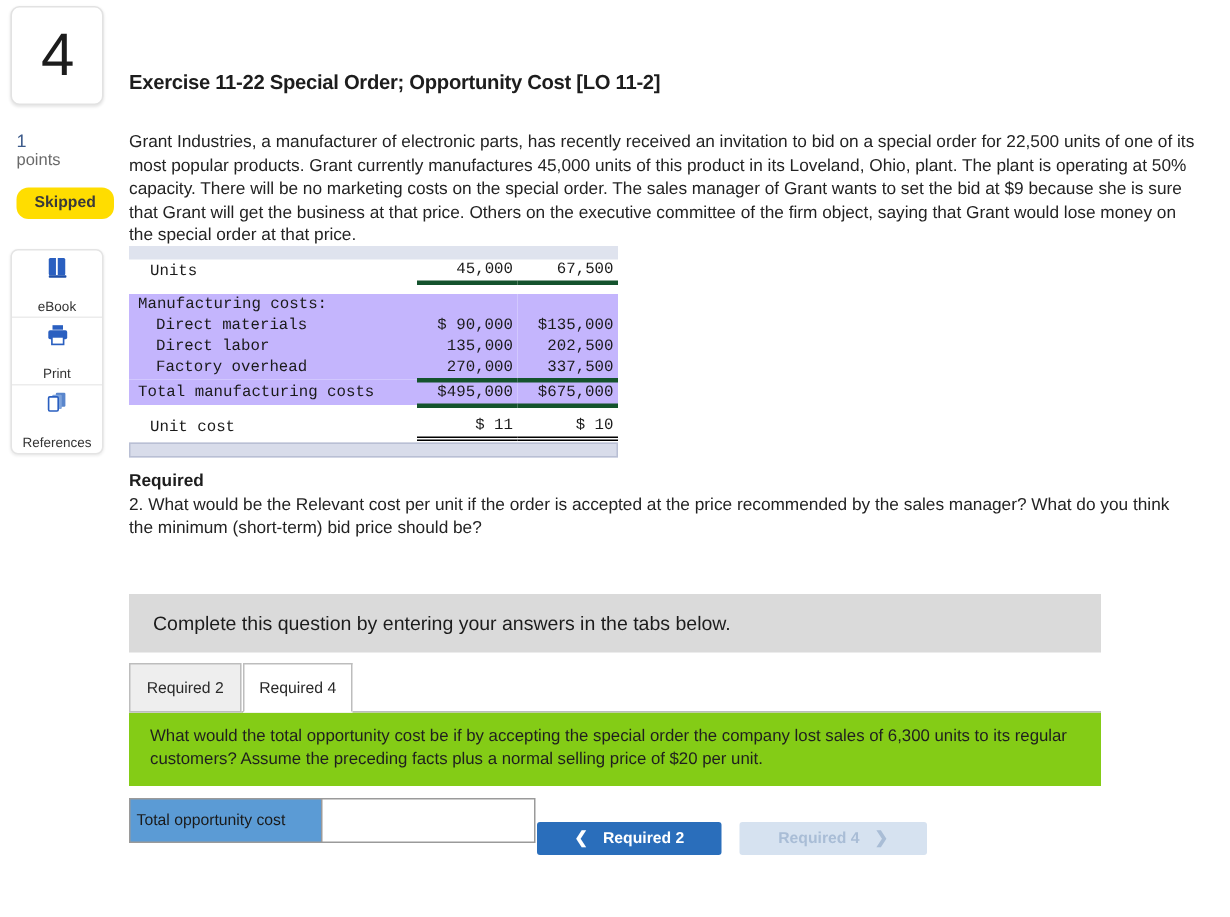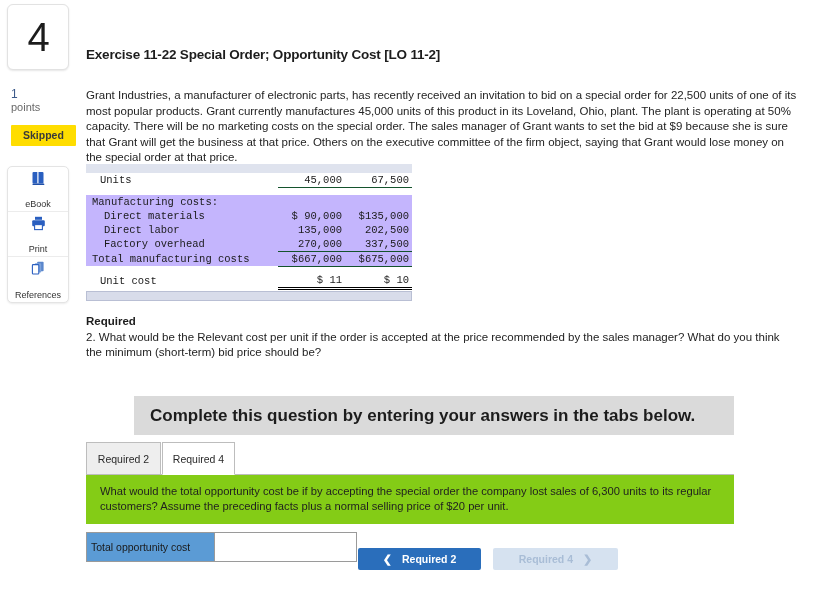--- a/index.html
+++ b/index.html
@@ -34,21 +34,21 @@
   .points-wrap { position: absolute; left: 11px; top: 88px; width: 68px; }
   .points-num { font-size: 12px; color: #3c5a8a; line-height: 13px; }
   .points-lbl { font-size: 11px; color: #6a6a6a; line-height: 13px; }
 
   .skipped {
     position: absolute; left: 11px; top: 125px;
     background: #ffdd00;
     color: #3a3a3a;
     font-size: 10.5px; font-weight: 600;
     padding: 4px 12px 5px 12px;
-    border-radius: 1px;
+    border-radius: 8px;
     display: inline-block;
   }
 
   .tool-card {
     position: absolute; left: 7px; top: 166px;
     width: 62px;
     background: #ffffff;
     border: 1px solid #e4e4e4;
     border-radius: 5px;
     box-shadow: 0 1px 2px rgba(0,0,0,0.08);
@@ -87,21 +87,21 @@
     font-size: 10.5px; color: #1a1a1a;
   }
   .exhibit-tbl td { padding: 1px 0; white-space: nowrap; }
   .exhibit-tbl tr.alt { background: #c4b5fd; }
   .exhibit-tbl td.lbl { padding-left: 6px; }
   .exhibit-tbl td.ind1 { padding-left: 18px; }
   .exhibit-tbl td.ind2 { padding-left: 14px; }
   .exhibit-tbl td.num {
     text-align: right; width: 67px; padding-right: 3px;
   }
-  .line-single { border-bottom: 1px solid #14532d; }
+  .line-single { border-bottom: 3px solid #14532d; }
   .line-double { border-bottom: 3px double #000; }
   .spacer-row td { height: 7px; padding: 0; }
   .exhibit-scroll {
     margin-top: 1px;
     height: 10px;
     background: #d8dcea;
     border: 1px solid #b9bfd4;
   }
 
   
@@ -115,21 +115,21 @@
   }
 
   
   .panel { position: absolute; left: 0; top: 396px; width: 648px; }
 
   .panel-banner {
     background: #dadada;
     height: 39px;
     display: flex; align-items: center;
     padding-left: 16px;
-    font-size: 17px; font-weight: 700; color: #1c1c1c; margin-left: 48px;
+    font-size: 13px; font-weight: 400; color: #1c1c1c;
   }
 
   .tabs-row {
     position: relative;
     margin-top: 7px;
     height: 33px;
     border-bottom: 1px solid #bdbdbd;
   }
   .tab {
     position: absolute; top: 0;
@@ -290,21 +290,21 @@
             <td class="num">135,000</td>
             <td class="num">202,500</td>
           </tr>
           <tr class="alt">
             <td class="lbl ind1">Factory overhead</td>
             <td class="num line-single">270,000</td>
             <td class="num line-single">337,500</td>
           </tr>
           <tr class="alt">
             <td class="lbl">Total manufacturing costs</td>
-            <td class="num line-single">$667,000</td>
+            <td class="num line-single">$495,000</td>
             <td class="num line-single">$675,000</td>
           </tr>
           <tr class="spacer-row">
               <td colspan="3"></td>
             </tr>
           <tr>
             <td class="lbl ind2">Unit cost</td>
             <td class="num line-double">$      11</td>
             <td class="num line-double">$      10</td>
           </tr>

